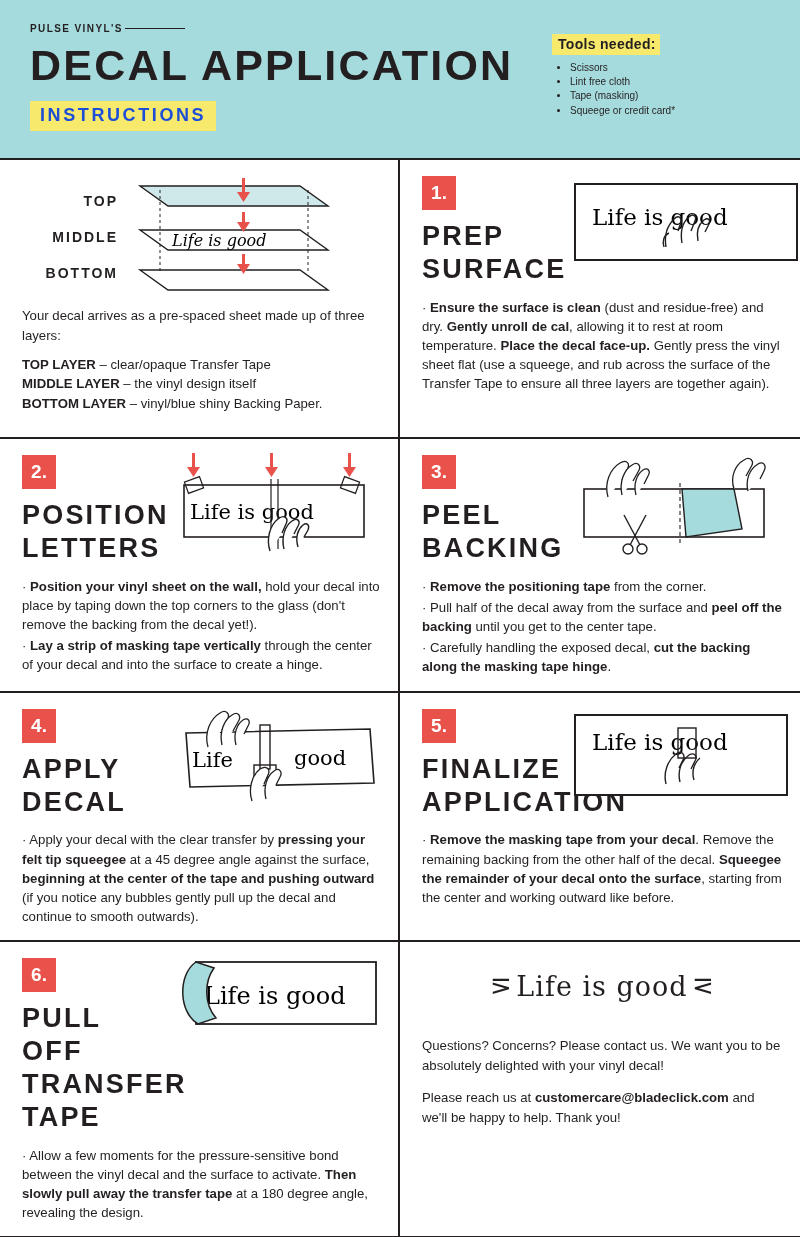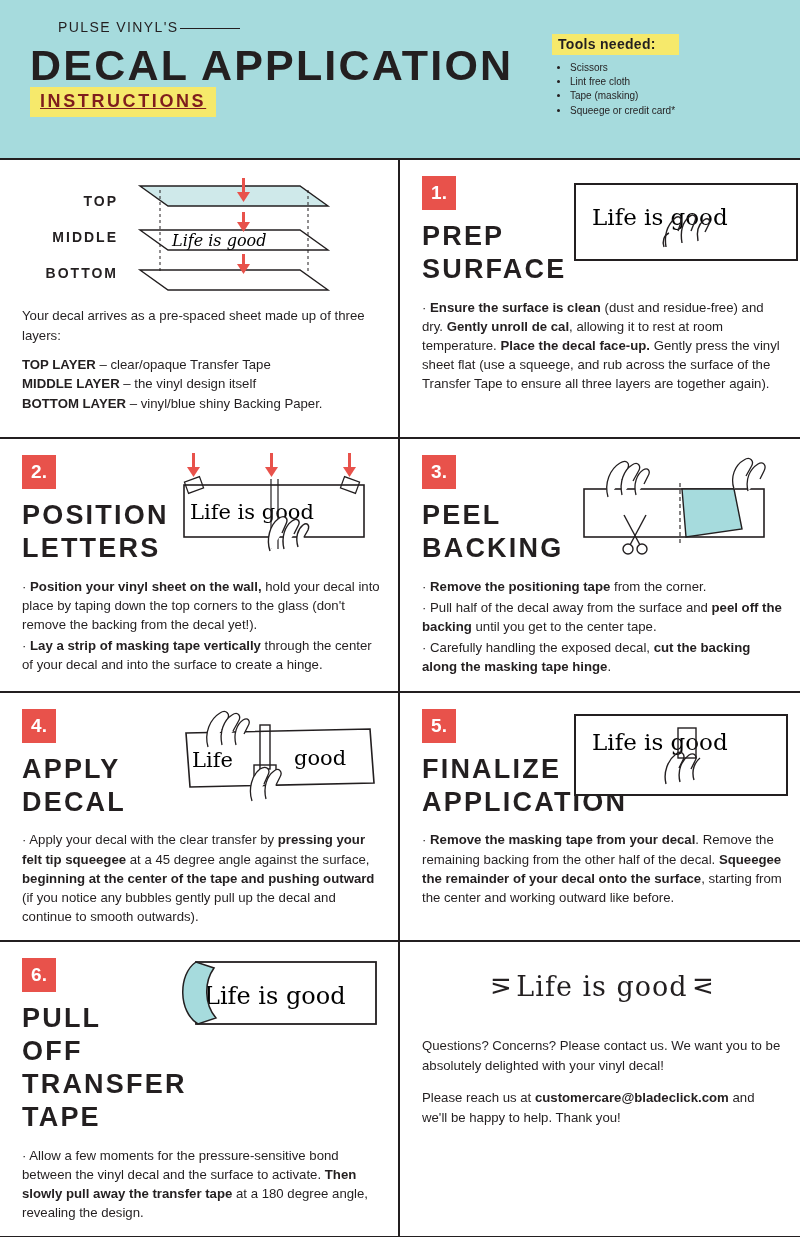--- a/index.html
+++ b/index.html
@@ -24,26 +24,25 @@
 
   
   .header {
     position: relative;
     height: 158px;
     background: #a6dbdd;
     box-sizing: border-box;
     padding: 18px 22px 0 30px;
   }
   .brand {
-    font-size: 14px;
+    font-size: 10px;
     letter-spacing: 1.4px;
-    font-weight: normal;
+    font-weight: bold;
     color: #231f20;
     display: inline-block;
-    margin-left: 28px;
   }
   .brand-rule {
     display: inline-block;
     width: 60px;
     border-bottom: 1.5px solid #231f20;
     vertical-align: 3px;
     margin-left: 2px;
   }
   .main-title {
     font-size: 43px;
@@ -53,33 +52,33 @@
     line-height: 1;
     color: #231f20;
   }
   .sub-title {
     display: inline-block;
     background: #f6e96b;
     padding: 4px 10px 5px 10px;
     font-size: 18px;
     letter-spacing: 2.6px;
     font-weight: bold;
-    color: #7f1d1d;
-    text-decoration: underline;
+    margin-top: 14px;
+    color: #1d4ed8;
   }
   .tools {
     position: absolute;
     right: 18px;
     top: 34px;
     width: 230px;
   }
   .tools-title {
     display: inline-block;
     background: #f6e96b;
-    padding: 2px 23px 3px 6px;
+    padding: 2px 4px 3px 6px;
     font-size: 14px;
     font-weight: bold;
     letter-spacing: .3px;
   }
   .tools ul {
     margin: 6px 0 0 0;
     padding-left: 18px;
     font-size: 10px;
     line-height: 1.42;
   }

